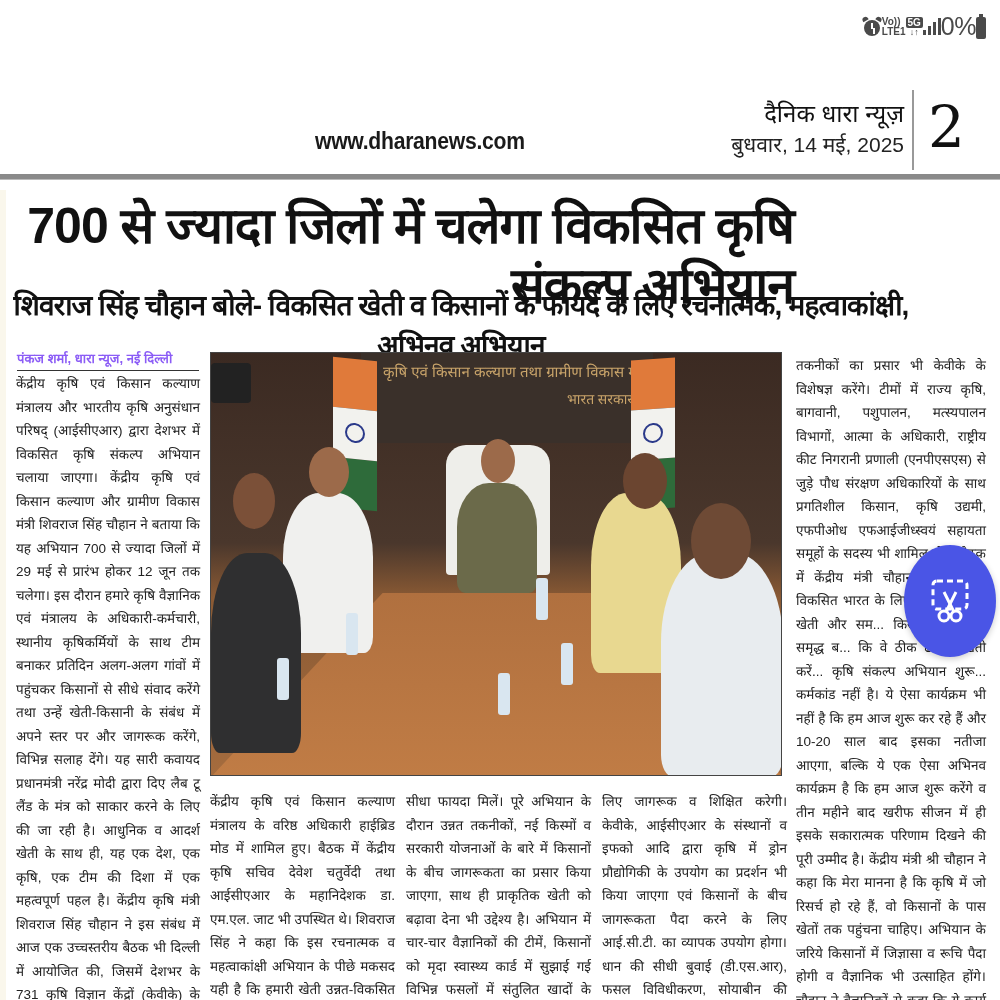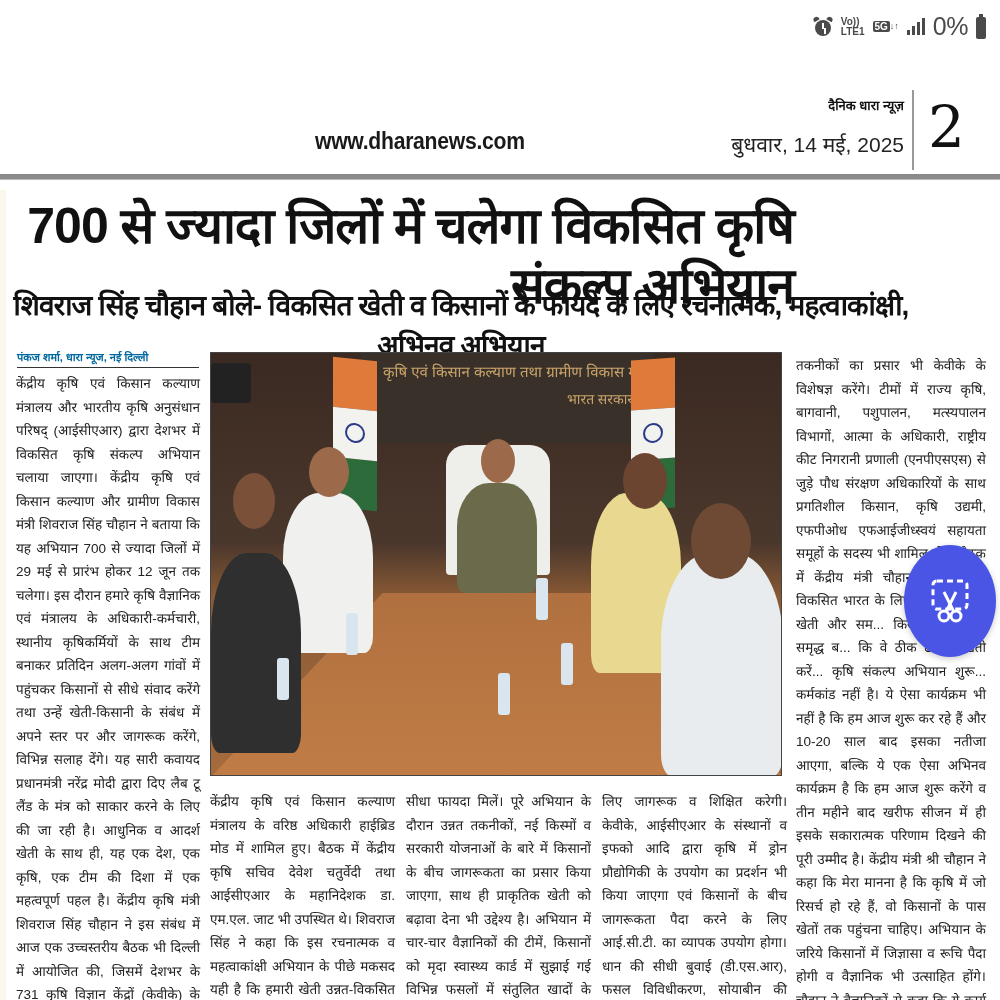--- a/index.html
+++ b/index.html
@@ -1,53 +1,53 @@
 <!DOCTYPE html>
 <html><head>
 <meta charset="utf-8">
 <style>
   * { box-sizing: border-box; margin: 0; padding: 0; }
   html, body { width: 1000px; height: 1000px; overflow: hidden; background: #ffffff; }
   body { position: relative; font-family: "Liberation Sans", "DejaVu Sans", sans-serif; color: #1a1a1a; }
 
   
   .status-bar { position: absolute; top: 0; left: 0; width: 1000px; height: 58px; background: #fff; }
-  .status-right { position: absolute; right: 14px; top: 12px; display: flex; align-items: center; gap: 8px; color: #555; }
+  .status-right { position: absolute; right: 14px; top: 12px; display: flex; align-items: center; color: #555; }
   .sb-alarm { width: 20px; height: 22px; position: relative; }
   .sb-alarm .face { position: absolute; left: 2px; top: 4px; width: 16px; height: 16px; border-radius: 50%; background: #4a4a4a; }
   .sb-alarm .face::after { content: ""; position: absolute; left: 7px; top: 3px; width: 2px; height: 6px; background: #fff; box-shadow: 2px 5px 0 -0px #fff; }
   .sb-alarm .bell-l, .sb-alarm .bell-r { position: absolute; top: 1px; width: 6px; height: 4px; background: #4a4a4a; border-radius: 4px 4px 0 0; }
   .sb-alarm .bell-l { left: 0; transform: rotate(-30deg); }
   .sb-alarm .bell-r { right: 0; transform: rotate(30deg); }
   .sb-volte { font-size: 10px; line-height: 10px; font-weight: bold; color: #4a4a4a; text-align: left; }
-  .sb-5g { display: flex; align-items: center; font-size: 9px; color: #4a4a4a; font-weight: bold; line-height: 9px; }
+  .sb-5g { display: flex; flex-direction: column; align-items: center; font-size: 9px; color: #4a4a4a; font-weight: bold; line-height: 9px; }
   .sb-5g .box { background: #4a4a4a; color: #fff; padding: 1px 2px; border-radius: 2px; font-size: 10px; }
   .sb-signal { display: flex; align-items: flex-end; gap: 2px; height: 16px; }
   .sb-signal span { width: 3px; background: #4a4a4a; }
   .sb-batt-pct { font-size: 25px; color: #4a4a4a; letter-spacing: -0.5px; }
   .sb-battery { width: 10px; height: 22px; background: #4a4a4a; border-radius: 2px; position: relative; margin-top: 2px; }
   .sb-battery::before { content: ""; position: absolute; top: -3px; left: 3px; width: 4px; height: 3px; background: #4a4a4a; }
 
   
   .masthead { position: absolute; top: 88px; left: 0; width: 1000px; height: 90px; }
   .site-url { position: absolute; left: 315px; top: 40px; font-size: 23px; color: #1a1a1a; font-weight: bold; letter-spacing: -0.3px; font-family: "Liberation Sans", sans-serif; transform: scaleX(0.92); transform-origin: left; }
-  .paper-name { position: absolute; right: 96px; top: 8px; font-size: 13px; font-weight: bold; color: #111; text-align: right; margin-left: 45px; }
+  .paper-name { position: absolute; right: 96px; top: 8px; font-size: 24px; font-weight: normal; color: #111; text-align: right; margin-left: 45px; }
   .paper-date { position: absolute; right: 96px; top: 42px; font-size: 21px; color: #222; text-align: right; }
   .mast-divider { position: absolute; left: 912px; top: 2px; width: 2px; height: 80px; background: #999; }
   .page-num { position: absolute; left: 928px; top: 4px; font-size: 58px; font-family: "DejaVu Serif", serif; color: #111; line-height: 70px; }
   .mast-rule { position: absolute; left: 0; top: 174px; width: 1000px; height: 6px; background: #8a8a8a; border-bottom: 1px solid #bbb; }
 
   
   .headline { position: absolute; left: 0; top: 196px; width: 794px; text-align: right; font-size: 50px; font-weight: bold; color: #111; letter-spacing: -1px; line-height: 60px; }
   .subheadline { position: absolute; left: 0; top: 286px; width: 922px; text-align: center; font-size: 28px; font-weight: bold; color: #111; letter-spacing: -0.8px; line-height: 40px; }
 
   
   .col { position: absolute; font-size: 13.5px; line-height: 23.5px; color: #222; text-align: justify; }
   .col p { margin: 0; }
-  .byline { position: absolute; left: 17px; top: 349px; width: 182px; font-size: 11px; font-weight: bold; color: #0369a1; border-bottom: 1.5px solid #333; padding-bottom: 3px; }
+  .byline { position: absolute; left: 17px; top: 349px; width: 182px; font-size: 13px; font-weight: bold; color: #8b5cf6; border-bottom: 1.5px solid #333; padding-bottom: 3px; }
   .col-1 { left: 16px; top: 372px; width: 184px; }
   .col-2 { left: 210px; top: 790px; width: 185px; }
   .col-3 { left: 406px; top: 790px; width: 185px; }
   .col-4 { left: 602px; top: 790px; width: 185px; }
   .col-5 { left: 796px; top: 354px; width: 190px; }
 
   
   .photo { position: absolute; left: 210px; top: 352px; width: 572px; height: 424px; border: 1px solid #444; overflow: hidden;
            background: linear-gradient(180deg, #3b2a22 0%, #4a372c 45%, #8a5a34 58%, #a56c3e 100%); }
   .photo .wall-panel { position: absolute; left: 150px; top: 0; width: 292px; height: 90px; background: #3a302a; }

